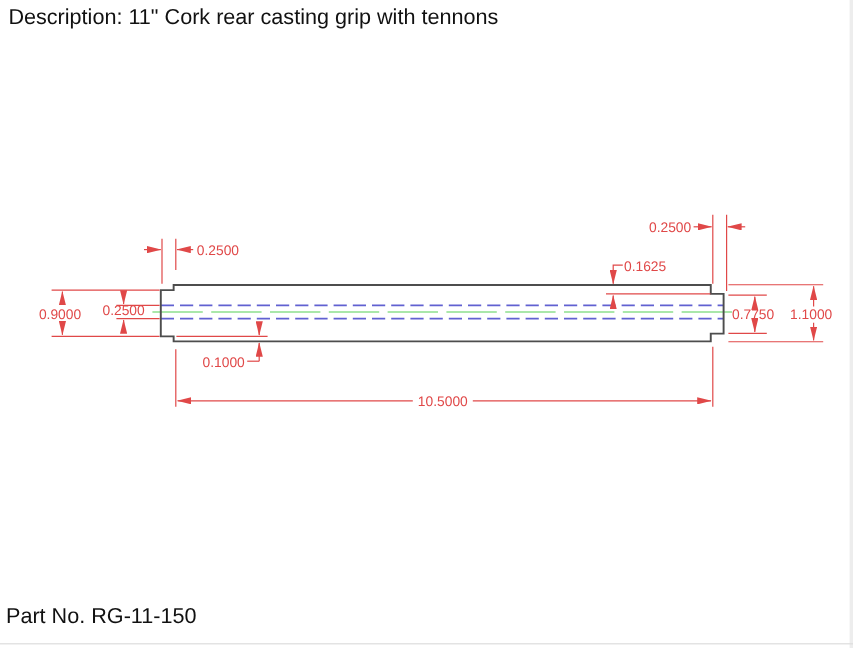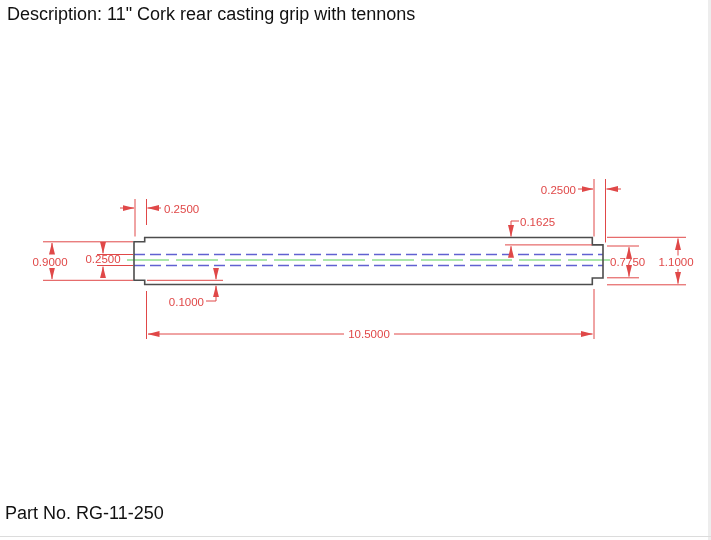--- a/index.html
+++ b/index.html
@@ -121,17 +121,17 @@
 
     <g>
       <line class="red-line" x1="146.5" y1="291" x2="146.5" y2="339"></line>
       <line class="red-line" x1="594" y1="289" x2="594" y2="339"></line>
       <line class="red-line" x1="344" y1="334" x2="148" y2="334" marker-end="url(#arr)"></line>
       <line class="red-line" x1="394" y1="334" x2="592.5" y2="334" marker-end="url(#arr)"></line>
       <text class="dim-text" x="369" y="338" text-anchor="middle">10.5000</text>
     </g>
   </svg>
 
-  <div class="partno-text">Part No. RG-11-250</div>
+  <div class="partno-text">Part No. RG-11-150</div>
 
   <div class="right-strip"></div>
   <div class="bottom-line"></div>
 </div>
 
 </body></html>

